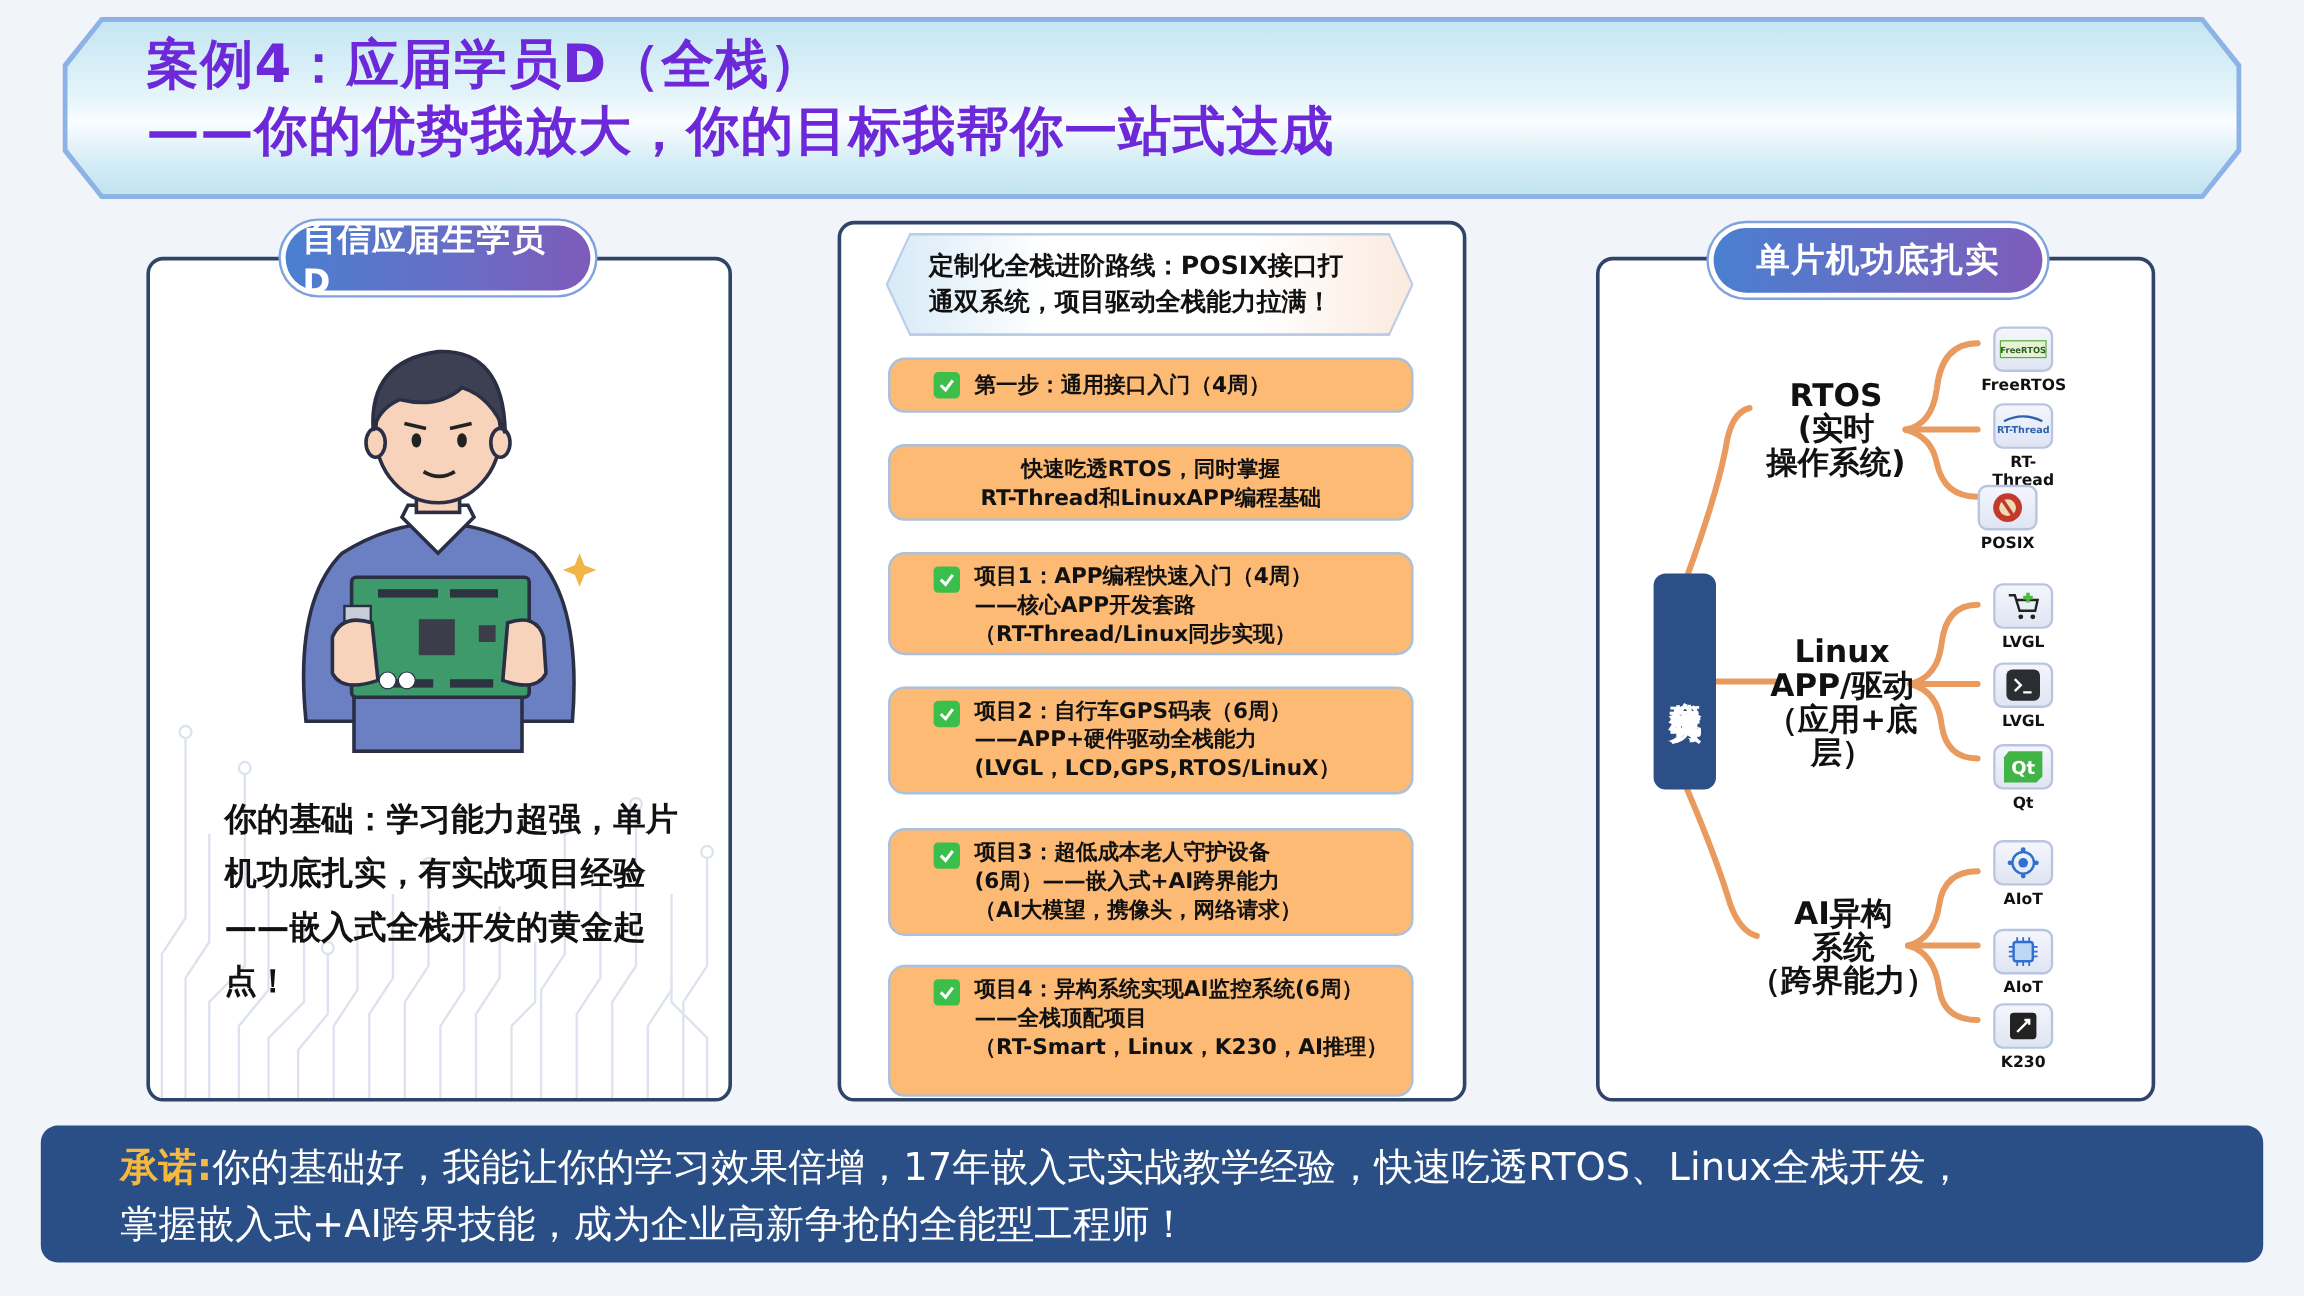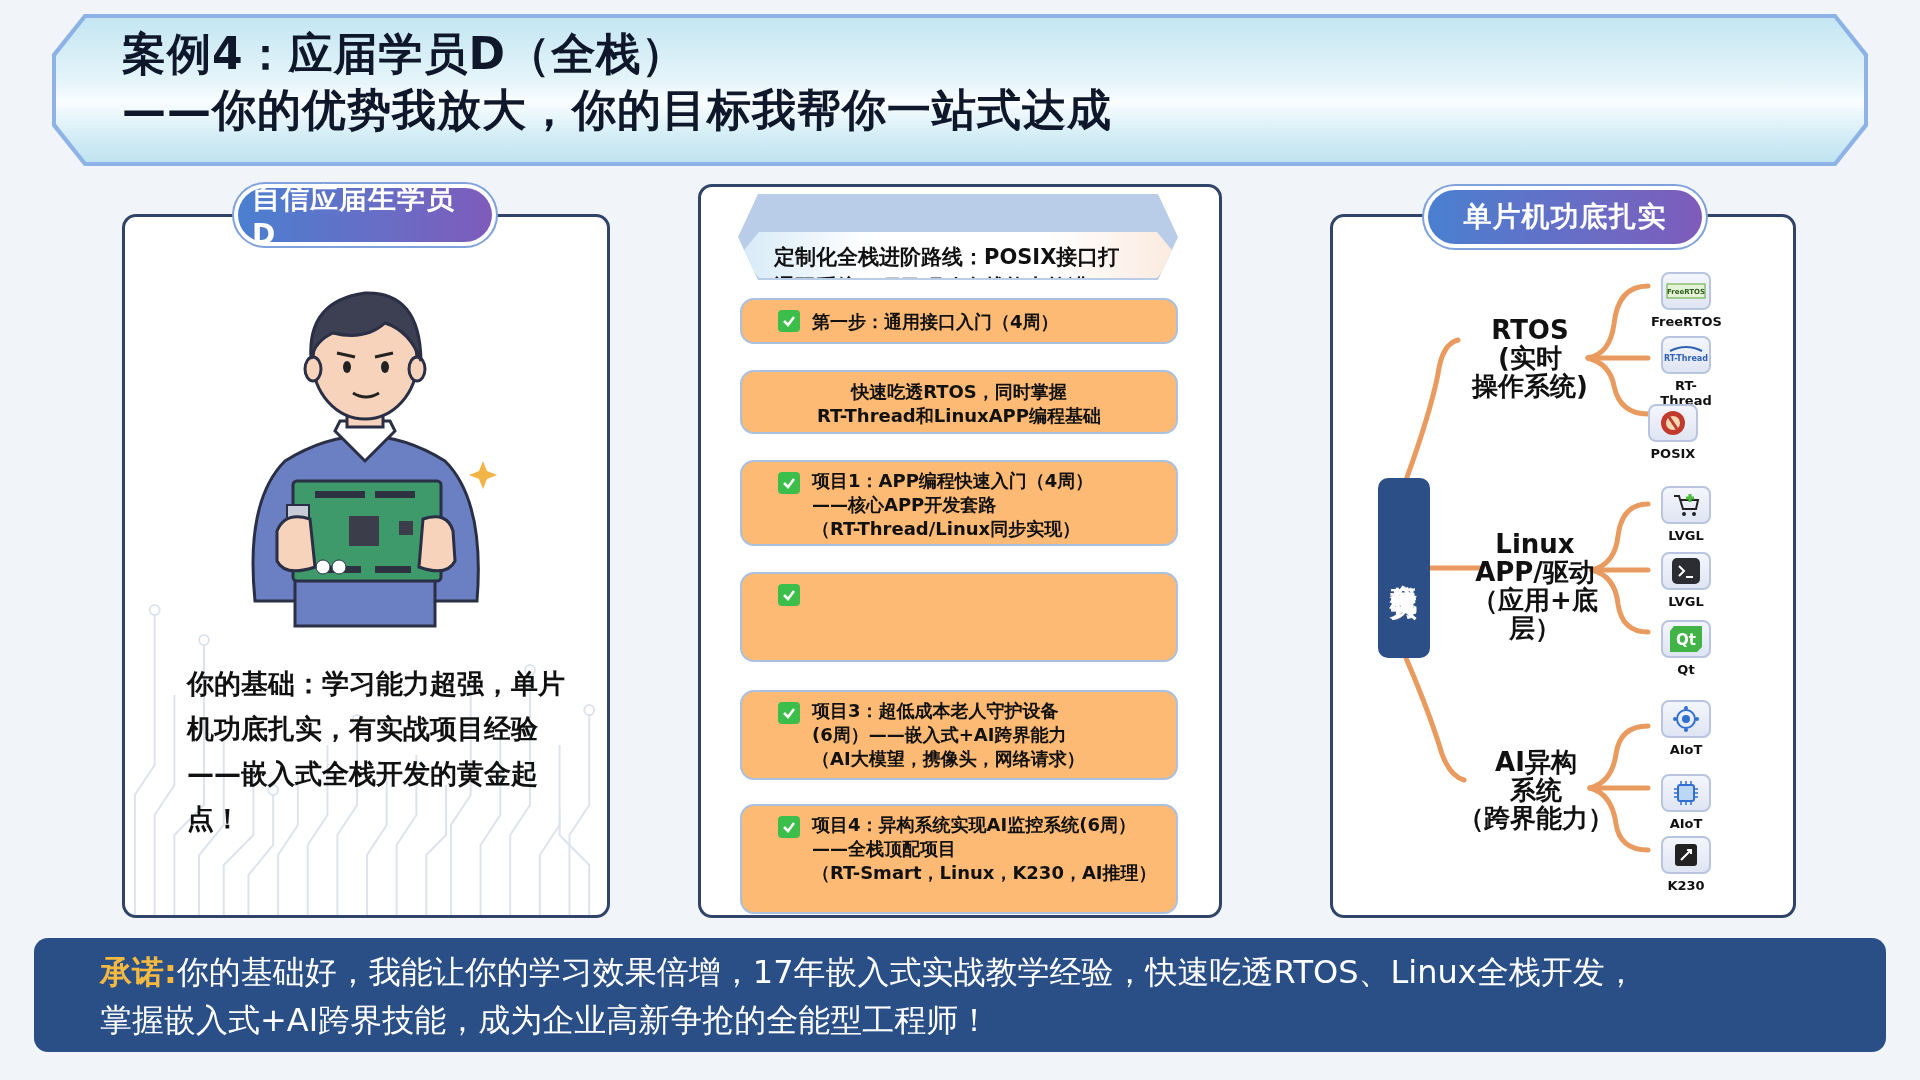--- a/index.html
+++ b/index.html
@@ -18,21 +18,21 @@
     background: #8db3e6;
   }
   .banner-inner {
     position: absolute; left: 4px; top: 4px; right: 4px; bottom: 4px;
     clip-path: polygon(30px 0, calc(100% - 30px) 0, 100% 38px, 100% calc(100% - 38px), calc(100% - 30px) 100%, 30px 100%, 0 calc(100% - 38px), 0 38px);
     background: linear-gradient(180deg, #c4e6f2 0%, #e6f5fa 45%, #fafdff 58%, #d6eef6 80%, #bfe3f0 100%);
   }
   .banner-title {
     position: absolute; left: 122px; top: 26px;
     font-size: 44px; font-weight: bold; line-height: 56px; letter-spacing: 1px;
-    color: #0f172a;
+    color: #6d28d9;
   }
 
   
   .panel {
     position: absolute; background: #fff;
     border: 3px solid #2f4468; border-radius: 14px;
   }
   .panel-left { left: 122px; top: 214px; width: 488px; height: 704px; overflow: hidden; }
   .panel-mid { left: 698px; top: 184px; width: 524px; height: 734px; }
   .panel-right { left: 1330px; top: 214px; width: 466px; height: 704px; }
@@ -67,21 +67,21 @@
     position: absolute; left: 738px; top: 194px; width: 440px; height: 86px;
     clip-path: polygon(20px 0, calc(100% - 20px) 0, 100% 50%, calc(100% - 20px) 100%, 20px 100%, 0 50%);
     background: #b9cde8;
   }
   .route-head-inner {
     position: absolute; left: 2px; top: 2px; right: 2px; bottom: 2px;
     clip-path: polygon(19px 0, calc(100% - 19px) 0, 100% 50%, calc(100% - 19px) 100%, 19px 100%, 0 50%);
     background: radial-gradient(ellipse at 50% 50%, #ffffff 40%, #f1f5fb 70%, #dbe9f5 100%);
     background: linear-gradient(90deg, #d7eaf7 0%, #ffffff 30%, #ffffff 70%, #fbeadf 100%);
     padding: 10px 0 0 34px;
-    font-size: 21px; font-weight: bold; line-height: 30px; color: #111; margin-top: 36px;
+    font-size: 21px; font-weight: bold; line-height: 30px; color: #111;
   }
 
   .step {
     position: absolute; left: 740px; width: 438px;
     background: #fdba74; border: 2px solid #a9c0de; border-radius: 14px;
     font-size: 18px; font-weight: bold; line-height: 24px; color: #111;
   }
   .step .chk {
     position: absolute; left: 36px; top: 10px; width: 22px; height: 22px;
     border-radius: 4px; background: #3cbf4a;
@@ -245,20 +245,25 @@
     <div>（RT-Thread/Linux同步实现）</div>
   </div>
 </div>
 
 <div class="step" style="top:572px;height:90px;">
   <span class="chk">
     <svg width="16" height="16" viewBox="0 0 16 16">
         <path d="M3 8 L7 12 L13 4" stroke="#fff" stroke-width="2.5" fill="none"></path>
       </svg>
   </span>
+  <div class="txt">
+    <div>项目2：自行车GPS码表（6周）</div>
+    <div>——APP+硬件驱动全栈能力</div>
+    <div>(LVGL，LCD,GPS,RTOS/LinuX）</div>
+  </div>
 </div>
 
 <div class="step" style="top:690px;height:90px;">
   <span class="chk">
     <svg width="16" height="16" viewBox="0 0 16 16">
         <path d="M3 8 L7 12 L13 4" stroke="#fff" stroke-width="2.5" fill="none"></path>
       </svg>
   </span>
   <div class="txt">
     <div>项目3：超低成本老人守护设备</div>

